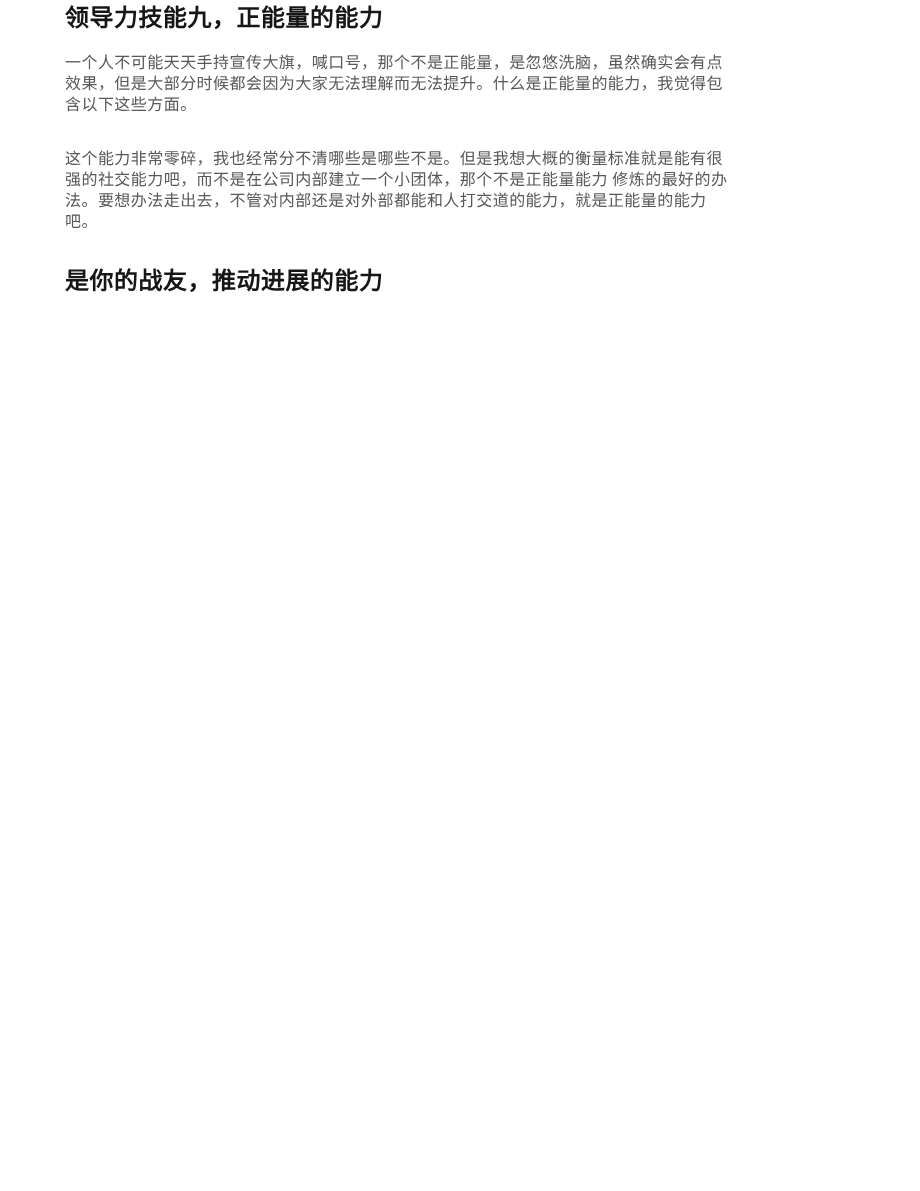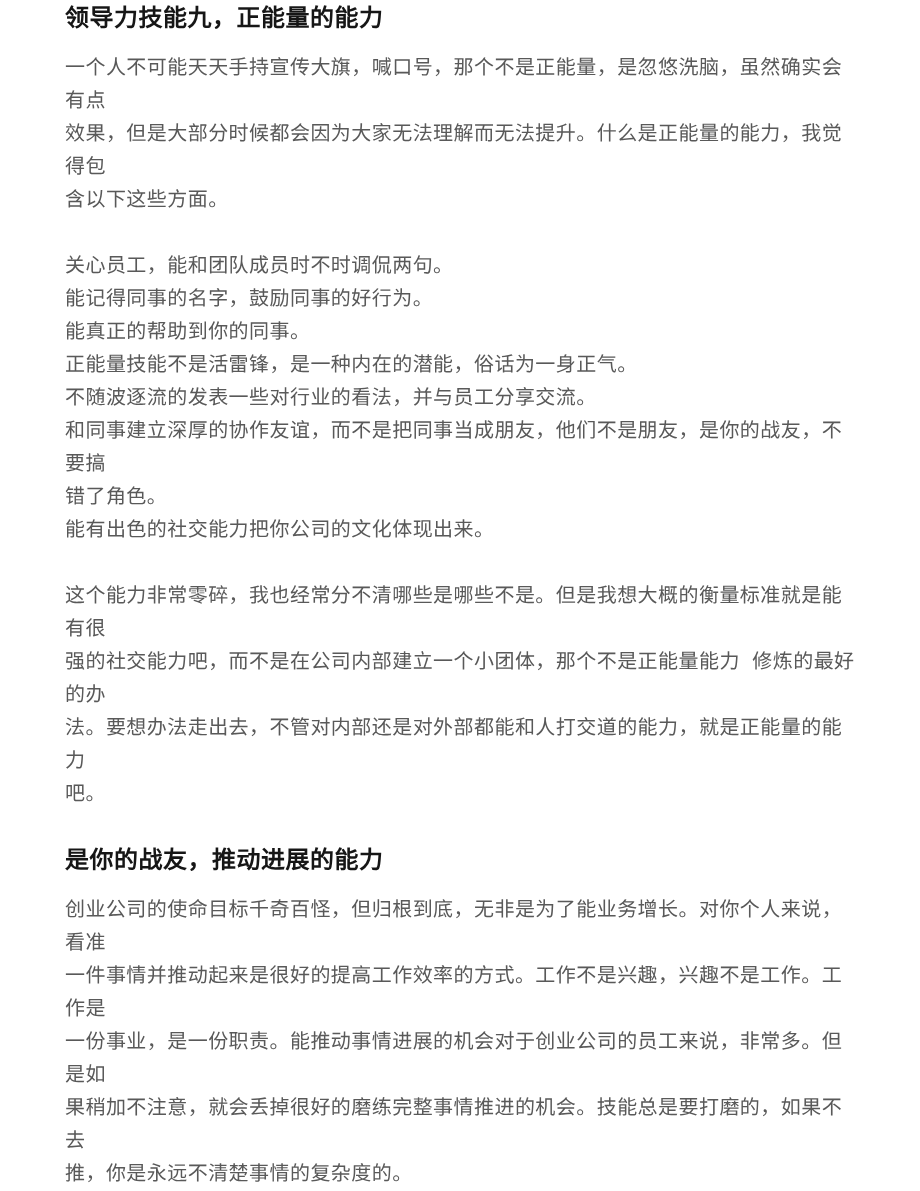--- a/index.html
+++ b/index.html
@@ -26,55 +26,42 @@
     font-size: 24px;
     line-height: 32px;
     color: #161616;
     letter-spacing: 0.5px;
   }
   .article-section:first-child .section-heading {
     margin-top: 0;
   }
   .paragraph {
     margin: 0 0 33px 0;
-    font-family: Liberation Mono, monospace;
-    font-size: 20px;
-    line-height: 33px;
+    font-family: Liberation Serif, serif;
+    font-size: 16px;
+    line-height: 21px;
     color: #595959;
     letter-spacing: 0.45px;
     white-space: pre-line;
   }
 </style>
 </head>
 <body>
 
 <div class="page">
 
   <section class="article-section">
     <h2 class="section-heading">领导力技能九，正能量的能力</h2>
     <p class="paragraph">一个人不可能天天手持宣传大旗，喊口号，那个不是正能量，是忽悠洗脑，虽然确实会有点
 效果，但是大部分时候都会因为大家无法理解而无法提升。什么是正能量的能力，我觉得包
 含以下这些方面。</p>
-    <p class="paragraph">关心员工，能和团队成员时不时调侃两句。
-能记得同事的名字，鼓励同事的好行为。
-能真正的帮助到你的同事。
-正能量技能不是活雷锋，是一种内在的潜能，俗话为一身正气。
-不随波逐流的发表一些对行业的看法，并与员工分享交流。
-和同事建立深厚的协作友谊，而不是把同事当成朋友，他们不是朋友，是你的战友，不要搞
-错了角色。
-能有出色的社交能力把你公司的文化体现出来。</p>
     <p class="paragraph">这个能力非常零碎，我也经常分不清哪些是哪些不是。但是我想大概的衡量标准就是能有很
 强的社交能力吧，而不是在公司内部建立一个小团体，那个不是正能量能力 修炼的最好的办
 法。要想办法走出去，不管对内部还是对外部都能和人打交道的能力，就是正能量的能力
 吧。</p>
   </section>
 
   <section class="article-section">
     <h2 class="section-heading">是你的战友，推动进展的能力</h2>
-    <p class="paragraph">创业公司的使命目标千奇百怪，但归根到底，无非是为了能业务增长。对你个人来说，看准
-一件事情并推动起来是很好的提高工作效率的方式。工作不是兴趣，兴趣不是工作。工作是
-一份事业，是一份职责。能推动事情进展的机会对于创业公司的员工来说，非常多。但是如
-果稍加不注意，就会丢掉很好的磨练完整事情推进的机会。技能总是要打磨的，如果不去
-推，你是永远不清楚事情的复杂度的。</p>
   </section>
 
 
 </div>
 
 </body></html>

